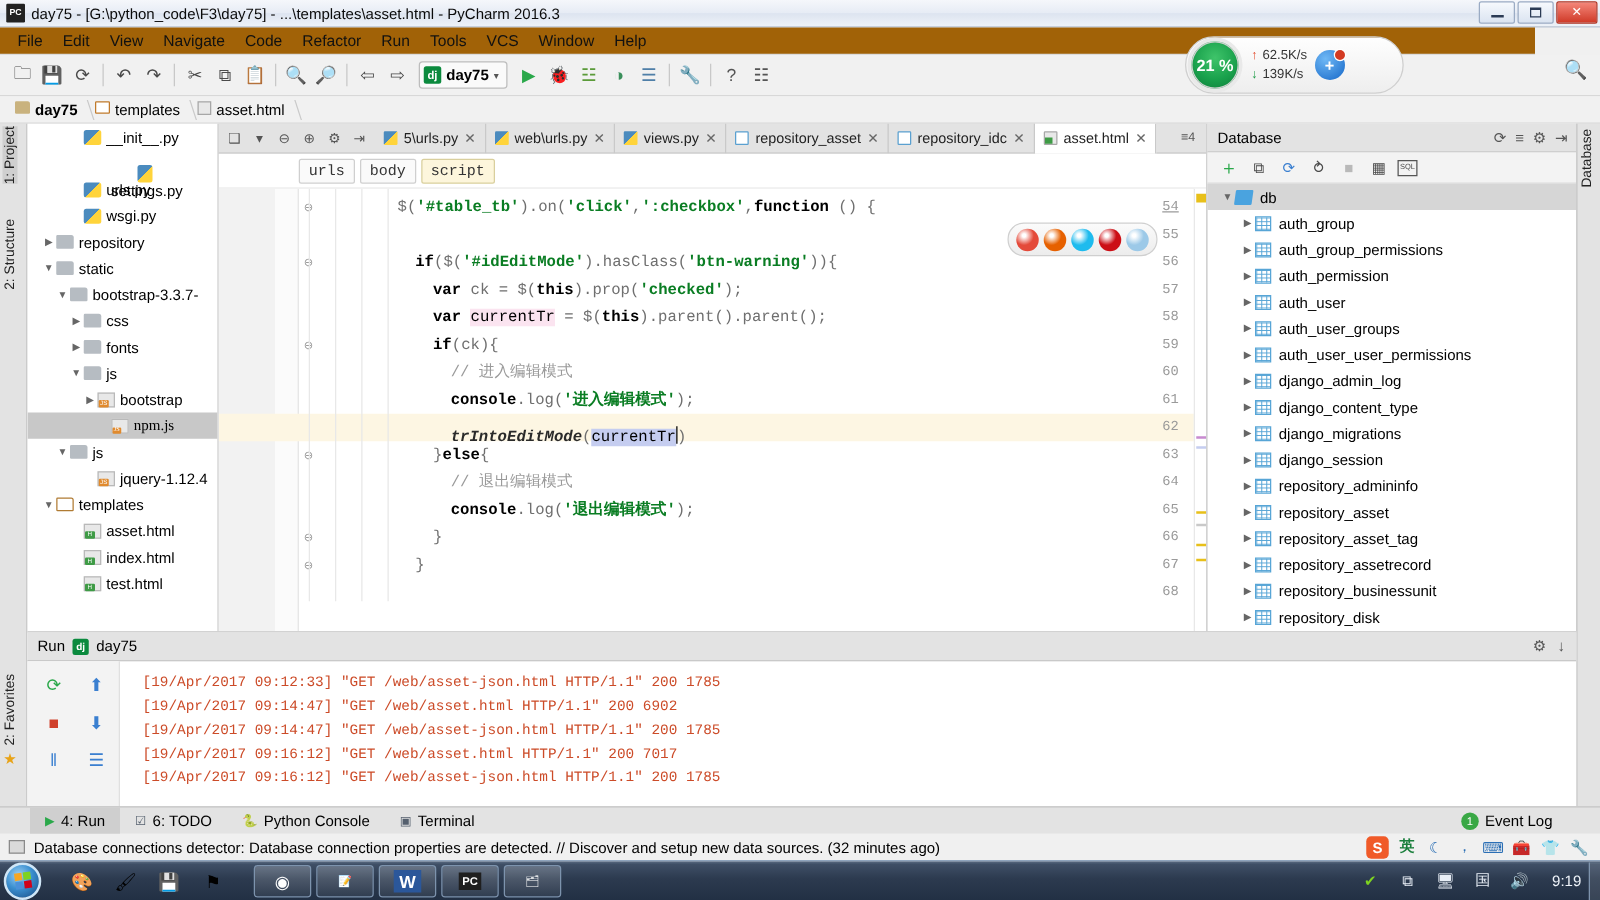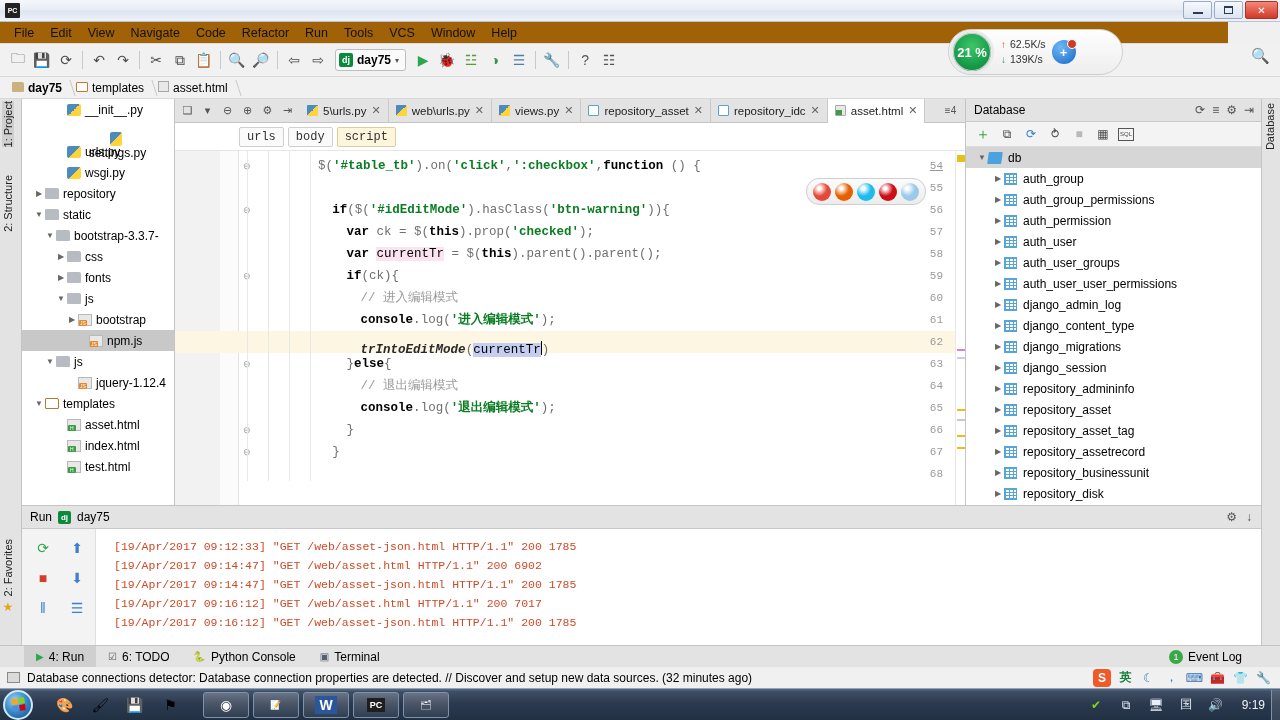--- a/index.html
+++ b/index.html
@@ -122,21 +122,21 @@
   }
   .vtab { position:absolute; left:2px; display:flex; flex-direction:column; align-items:center; }
   .vtab.active { background:#cfcfcf; }
 
   
   .project {
     position:absolute; top:99px; left:22px; width:153px; height:406px;
     background:#fff; border-right:1px solid #c4c4c4; overflow:hidden;
   }
   .tree-row { display:flex; align-items:center; height:21px; padding-left:2px; font-size:12px; white-space:nowrap;}
-  .tree-row.sel { background:#c8c8c8; }
+  .tree-row.sel { background:#c8c8c8;font-family:Liberation Serif, serif; }
   .arrow { width:12px; text-align:center; font-size:8px; color:#666; flex:0 0 12px;}
   .ic { width:14px; height:13px; margin-right:4px; flex:0 0 14px; position:relative; }
   .ic-folder { background:#b6bcc2; border-radius:1px 2px 1px 1px; height:11px; width:13px;}
   .ic-folder.open { background:#fff; border:1px solid #b07b33; }
   .ic-py { background:linear-gradient(135deg,#4b8bbe 50%,#ffd43b 50%); border-radius:2px; height:12px;width:12px;}
   .ic-js { background:#e8e8e8; border:1px solid #b9b9b9; height:12px;width:12px;}
   .ic-js:after{content:'JS';position:absolute;left:0;bottom:-1px;font-size:5px;background:#e08a2e;color:#fff;padding:0 1px;border-radius:1px;}
   .ic-html { background:#e8e8e8; border:1px solid #b9b9b9; height:12px;width:12px;}
   .ic-html:after{content:'H';position:absolute;left:0;bottom:-1px;font-size:5px;background:#3f9b46;color:#fff;padding:0 2px;border-radius:1px;}
 
@@ -311,20 +311,21 @@
   .sogou { width:18px;height:18px;border-radius:4px;background:#f05a28;color:#fff;
            display:flex;align-items:center;justify-content:center;font-size:12px;font-weight:bold;}
 </style>
 </head>
 <body>
 
 <div id="app">
 
   <div class="titlebar">
     <div class="tb-icon">PC</div>
+    <div class="tb-title">day75 - [G:\python_code\F3\day75] - ...\templates\asset.html - PyCharm 2016.3</div>
     <div class="winbtns">
       <div class="winbtn">
           <span class="mn"></span>
         </div>
       <div class="winbtn">
           <span class="mx"></span>
         </div>
       <div class="winbtn close">✕</div>
     </div>
   </div>

